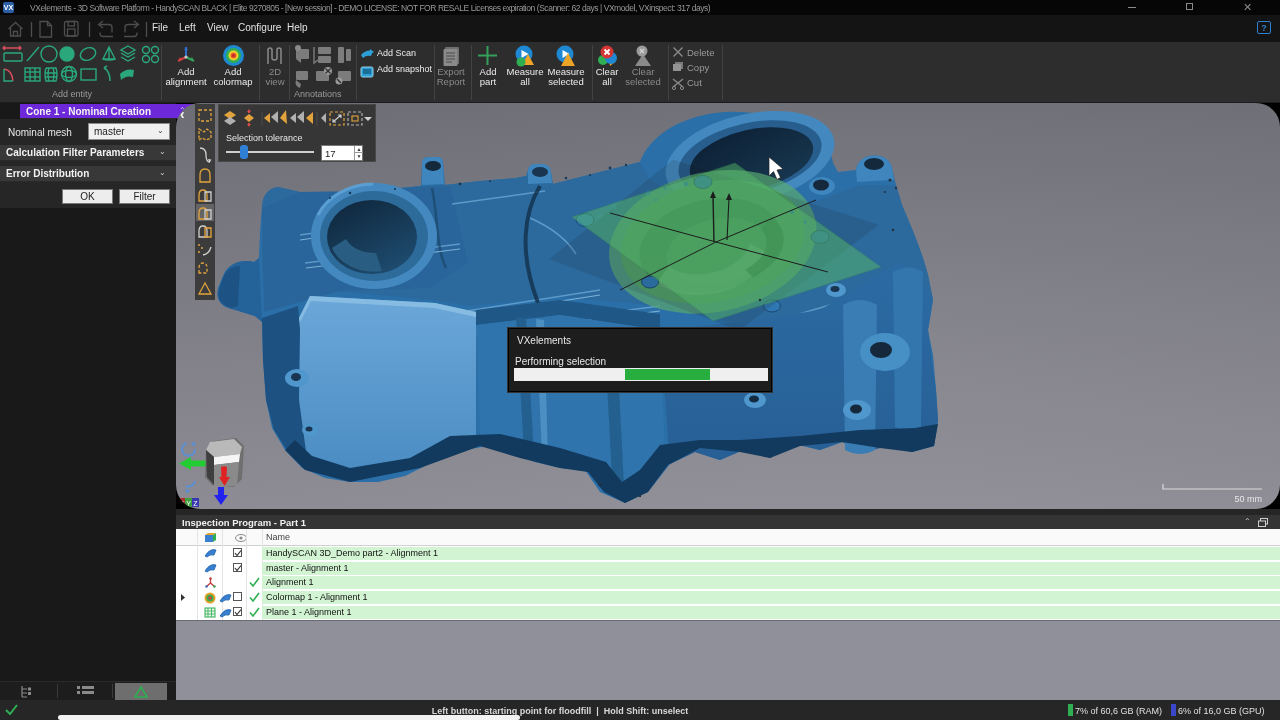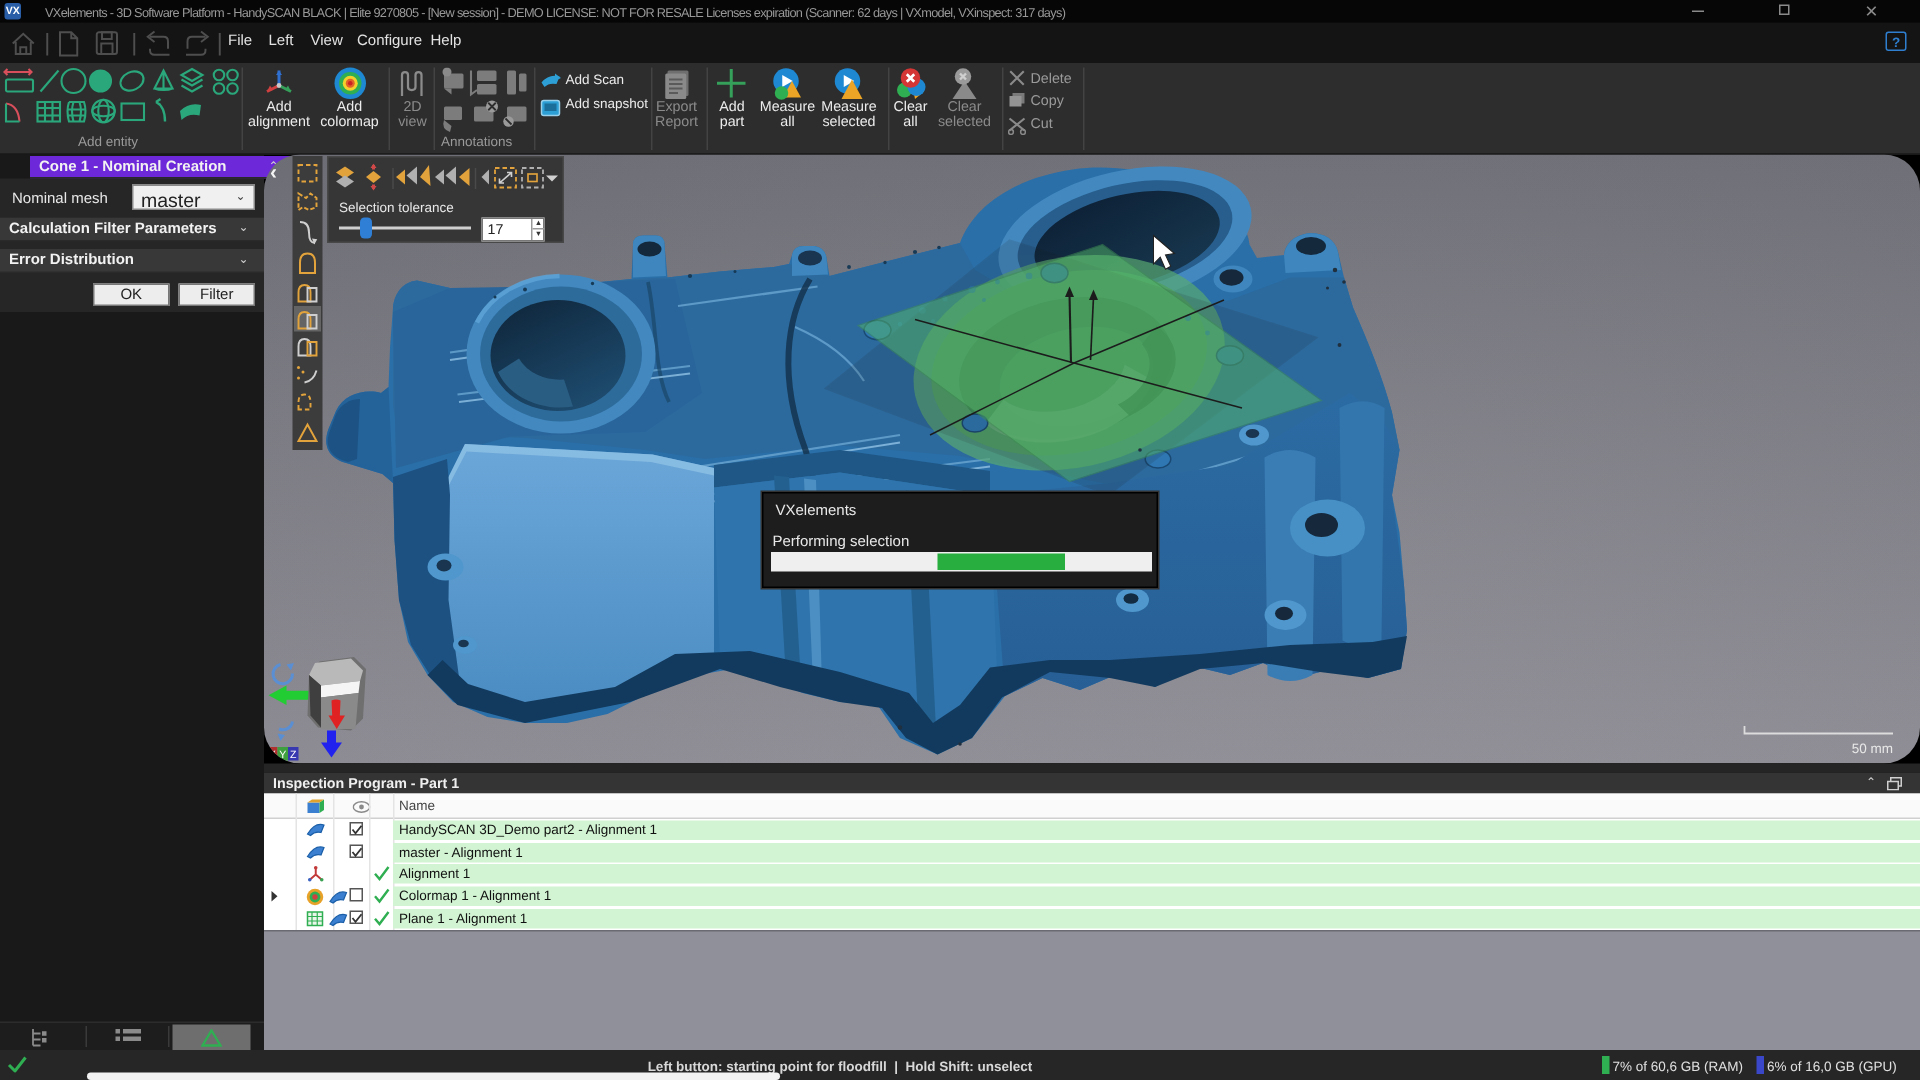--- a/index.html
+++ b/index.html
@@ -209,21 +209,21 @@
 </div>
 
 <div class="abs" style="left:0;top:103px;width:176px;height:597px;background:#191919;">
   <div class="abs" style="left:0;top:1px;width:176px;height:15px;background:#6d28d9;border-bottom:1px solid #2a2a2a;margin-left:20px;">
     <span class="abs" style="left:6px;top:2px;font-size:10px;font-weight:bold;color:#f2f2f2;">Cone 1 - Nominal Creation</span>
     <span class="abs" style="left:159px;top:2px;font-size:8px;color:#cfcfcf;">⌃</span>
   </div>
   <div class="abs" style="left:0;top:16px;width:176px;height:26px;background:#262626;">
     <span class="abs" style="left:8px;top:8px;font-size:10px;color:#e8e8e8;">Nominal mesh</span>
     <div class="abs" style="left:88px;top:4px;width:82px;height:17px;background:#f0f0f0;border:1px solid #8a8a8a;">
-      <span class="abs" style="left:5px;top:2px;font-size:13px;color:#222;">master</span>
+      <span class="abs" style="left:5px;top:2px;font-size:10px;color:#222;">master</span>
       <span class="abs" style="left:68px;top:2px;font-size:8px;color:#444;">⌄</span>
     </div>
   </div>
   <div class="abs" style="left:0;top:42px;width:176px;height:16px;background:#383838;border-bottom:1px solid #2a2a2a;">
     <span class="abs" style="left:6px;top:2px;font-size:10px;font-weight:bold;color:#f2f2f2;">Calculation Filter Parameters</span>
     <span class="abs" style="left:159px;top:2px;font-size:8px;color:#cfcfcf;">⌄</span>
   </div>
   <div class="abs" style="left:0;top:58px;width:176px;height:5px;background:#262626;"></div>
   <div class="abs" style="left:0;top:63px;width:176px;height:16px;background:#383838;border-bottom:1px solid #2a2a2a;">
     <span class="abs" style="left:6px;top:2px;font-size:10px;font-weight:bold;color:#f2f2f2;">Error Distribution</span>

